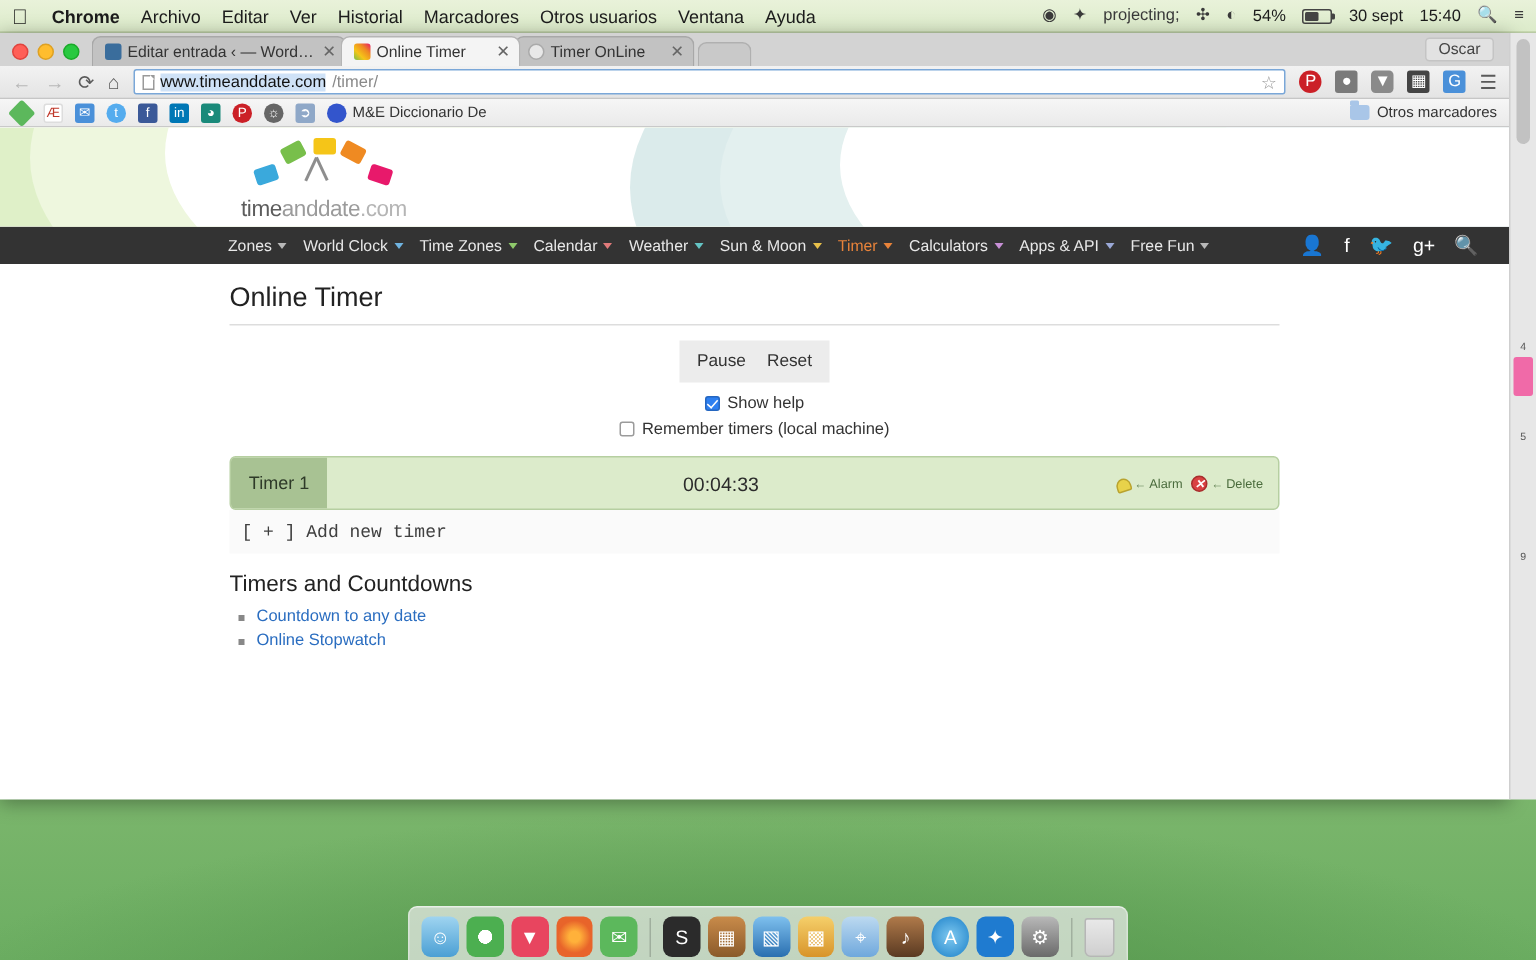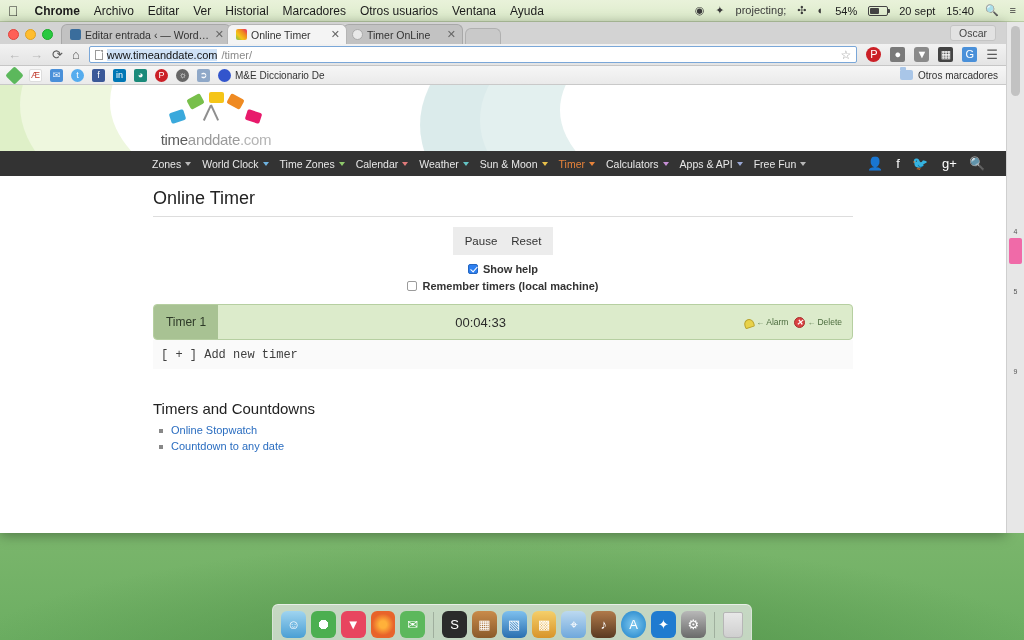--- a/index.html
+++ b/index.html
@@ -174,21 +174,21 @@
   }
   #clock .mag{ font-size:12px; position:relative; top:-2px; left:2px; color:#777;}
   #ctrlbox{
     width:100px; margin:10px auto 0; background:#ececec;
     display:flex; justify-content:center; gap:6px; padding:8px 8px;
     font-size:11.5px; color:#333; width:auto; max-width:100px;
   }
   .ctrlwrap{ display:flex; justify-content:center; }
   .ctrlbtn{ padding:0 4px; }
   .checks{ text-align:center; margin-top:6px; font-size:11px; color:#333; }
-  .chkrow{ display:flex; align-items:center; justify-content:center; gap:5px; line-height:1.5;font-weight:bold;}
+  .chkrow{ display:flex; align-items:center; justify-content:center; gap:5px; line-height:1.5;}
   .cbox{ width:10px;height:10px;border:1px solid #9b9b9b;border-radius:2px;background:#fff;flex:0 0 10px;}
   .cbox.on{ background:#2d7ff0;border-color:#2466c0; position:relative; }
   .cbox.on::after{content:"";position:absolute;left:2.5px;top:0px;width:3px;height:6px;
      border:solid #fff;border-width:0 1.5px 1.5px 0;transform:rotate(42deg);}
 
   
   .timerrow{
     margin-top:10px; height:36px; display:flex; align-items:stretch;
     background:#dcebcb; border:1px solid #b6cfa1; border-radius:4px; overflow:hidden;
     position:relative;
@@ -208,21 +208,21 @@
     transform:rotate(-18deg);
   }
   .xcirc{ width:11px;height:11px;border-radius:50%;background:#d94141;border:1px solid #a82d2d;
           color:#fff;font-size:8px;line-height:9px;text-align:center;flex:0 0 11px;font-weight:bold;}
   .arrowleft{ font-size:8px; color:#5f7f50;}
 
   .addrow{
     background:#fafafa; padding:7px 8px; font-size:12px;
   }
   .addrow a{ color:#404040; text-decoration:none;font-family:Liberation Mono, monospace; }
-  h2.sect{ font-size:15px; font-weight:normal; color:#222; margin-top:31px; }
+  h2.sect{ font-size:15px; font-weight:normal; color:#222; margin-top:12px; }
   ul.links{ list-style:none; margin-top:7px; }
   ul.links li{ font-size:11px; margin:4px 0 4px 18px; position:relative; }
   ul.links li::before{ content:""; position:absolute; left:-12px; top:5px; width:4px;height:4px;background:#888;}
   ul.links a{ color:#2a6dc0; text-decoration:none; }
 
   
   #rightstrip{
     position:absolute; top:22px; right:0; width:18px; height:511px;
     background:#e7e7e7; border-left:1px solid #cfcfcf;
     font-size:7px; color:#555; text-align:center;
@@ -272,21 +272,21 @@
   <div class="mb-right">
     <span class="mb-icon">◉</span>
     <span class="mb-icon">✦</span>
     <span class="mb-icon">	projecting;</span>
     <span class="mb-icon">✣</span>
     <span class="mb-icon">◐</span>
     <span>54%</span>
     <span class="batt">
         <i></i>
       </span>
-    <span>20 sept</span>
+    <span>30 sept</span>
     <span>15:40</span>
     <span class="mb-icon">🔍</span>
     <span class="mb-icon">≡</span>
   </div>
 </div>
 
 <div id="window">
 
   <div id="tabstrip">
     <div class="traffic">
@@ -471,22 +471,22 @@
             </span>
           </div>
         </div>
 
         <div class="addrow">
           <a href="#">[ + ] Add new timer</a>
         </div>
 
         <h2 class="sect">Timers and Countdowns</h2>
         <ul class="links">
+          <li><a href="#">Countdown to any date</a></li>
           <li><a href="#">Online Stopwatch</a></li>
-          <li><a href="#">Countdown to any date</a></li>
 
         </ul>
       </div>
 
     </div>
   </div>
 </div>
 
 <div id="rightstrip">
   <div class="sbthumb"></div>

